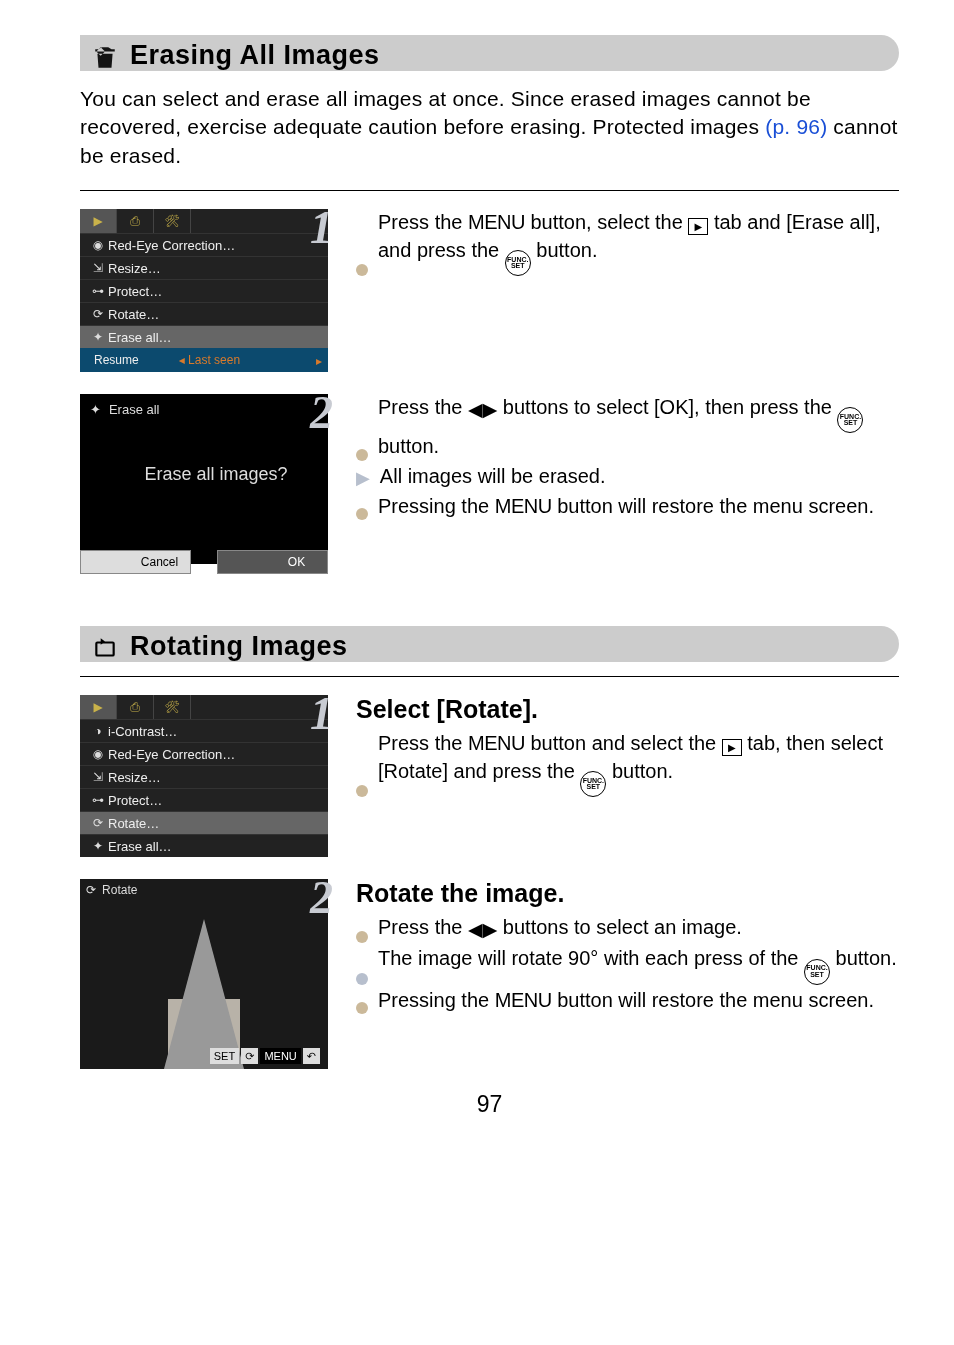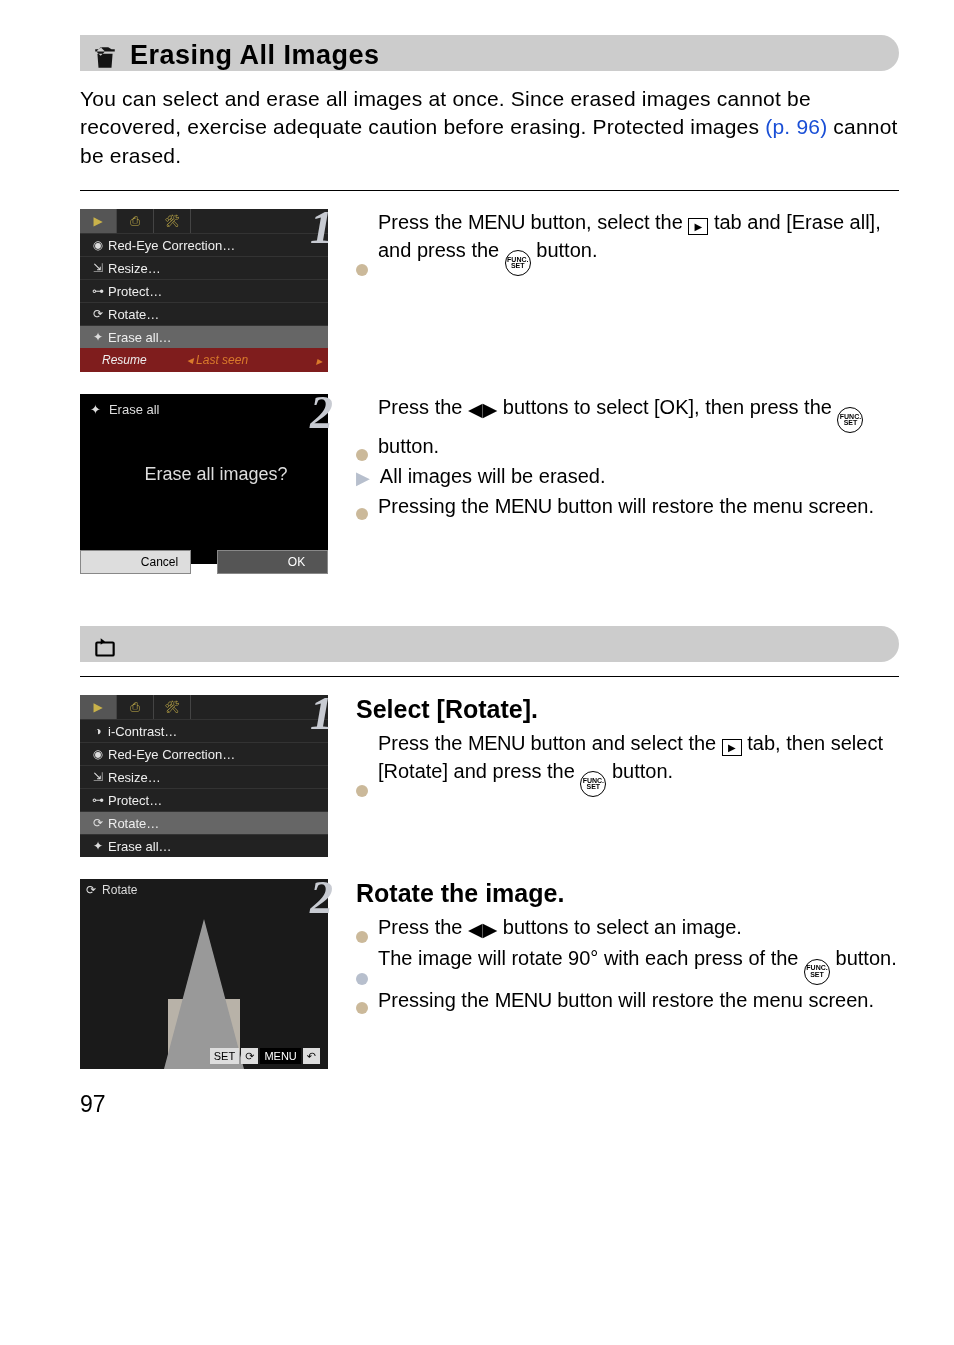--- a/index.html
+++ b/index.html
@@ -89,26 +89,25 @@
   .screenshot .rows .row.sel {
     background: #666;
   }
   .screenshot .rows .row .ric {
     width: 20px; display:inline-block; text-align:center; color:#ddd; font-size:12px;
   }
   .screenshot .footer {
     height: 24px;
     display: flex;
     align-items: center;
-    padding-left: 22px;
-    background: #7f1d1d;
+    padding-left: 14px;
+    background: #0c4a6e;
     font-size: 12px;
     gap: 40px;
     position: relative;
-    font-style: italic;
   }
   .screenshot .footer .lastseen { color: #d97a2b; }
   .screenshot .footer .tri {
     position:absolute; right:6px; top:6px; color:#d97a2b;
   }
   .screenshot2 { height: 170px; }
   .screenshot2 .htitle {
     height: 30px; display:flex; align-items:center; padding-left:10px; gap:8px; color:#ddd;
   }
   .screenshot2 .msg {
@@ -161,21 +160,21 @@
   .rotate-screenshot .body {
     position:absolute; bottom:0; left:50%; transform:translateX(-50%); width:72px; height:70px; background:#b8b2a8;
   }
   .rotate-screenshot .footer2 {
     position:absolute; bottom:5px; right:8px; display:flex; gap:2px;
   }
   .rotate-screenshot .chip {
     background:#ddd; color:#000; padding:0 4px; font-size:11px; height:16px; display:flex; align-items:center;
   }
   .rotate-screenshot .chip.dark { background:#000; color:#fff; }
-  .page-num { text-align:left; font-size:23px; }
+  .page-num { text-align:center; font-size:23px; }
 </style>
 </head>
 <body>
 
 <div class="page">
 
   <div class="section-header">
     <span class="icon-slot">
       <svg width="26" height="26" viewBox="0 0 24 24">
           <path fill="#000" d="M6 4l3-2h6l3 2h3v2H3V4h3zm-1 4h14l-1 13H6L5 8zm3-6l-4 4 4 4 4-4-4-4z" opacity="0.9"></path>
@@ -277,20 +276,21 @@
 
   <div style="height:40px"></div>
 
   <div class="section-header">
     <span class="icon-slot">
       <svg width="26" height="26" viewBox="0 0 24 24">
           <rect x="4" y="6" width="16" height="12" rx="1" fill="none" stroke="#000" stroke-width="2"></rect>
           <path d="M8 2l4 3-4 3z" fill="#000"></path>
         </svg>
     </span>
+    <span class="section-title">Rotating Images</span>
   </div>
 
 
   <hr class="sep">
 
   <div class="step-row">
     <div class="screenshot">
       <div class="tabs">
         <div class="tab active">▶</div>
         <div class="tab">⎙</div>

